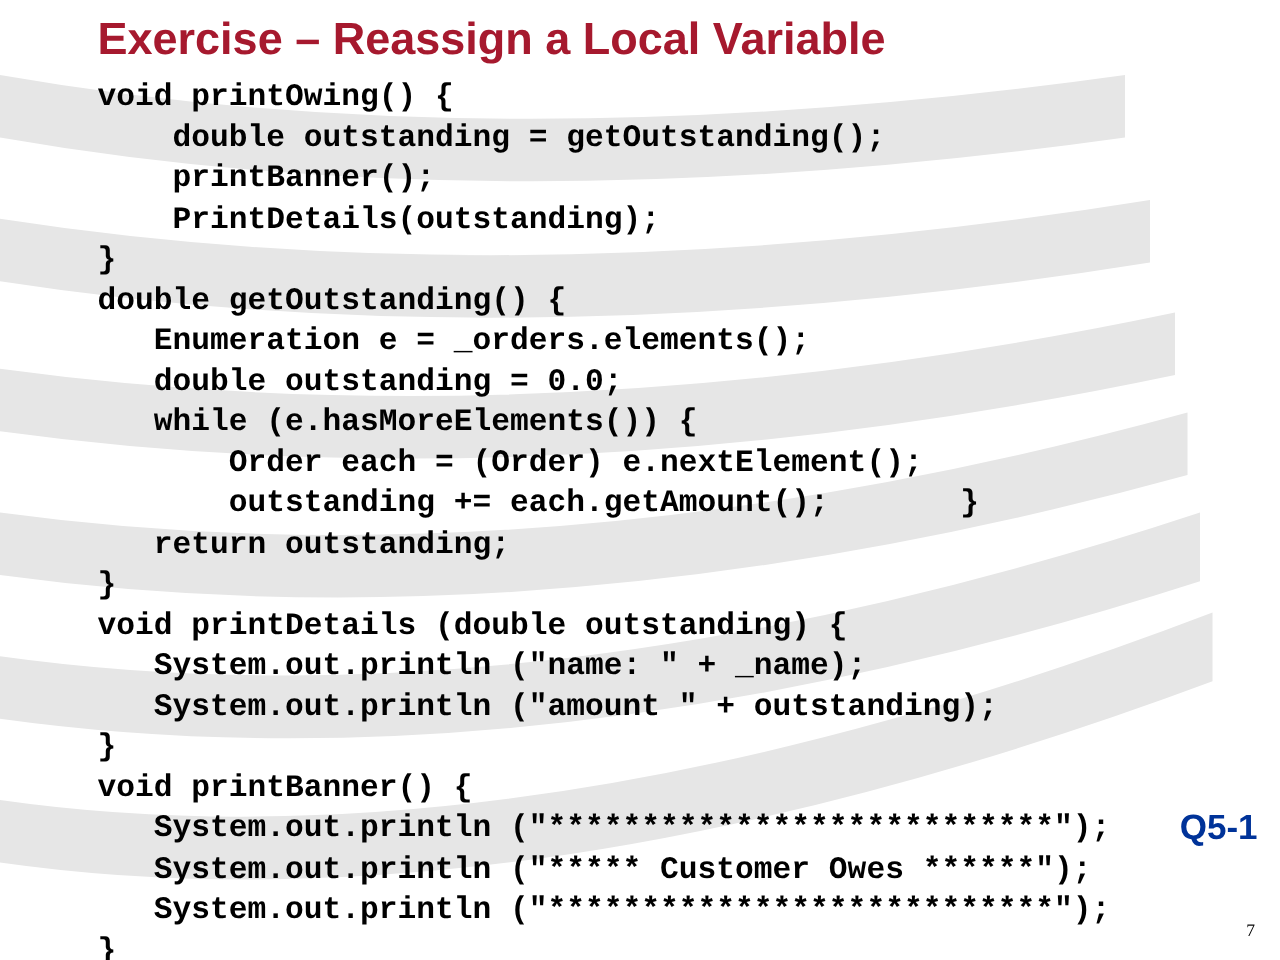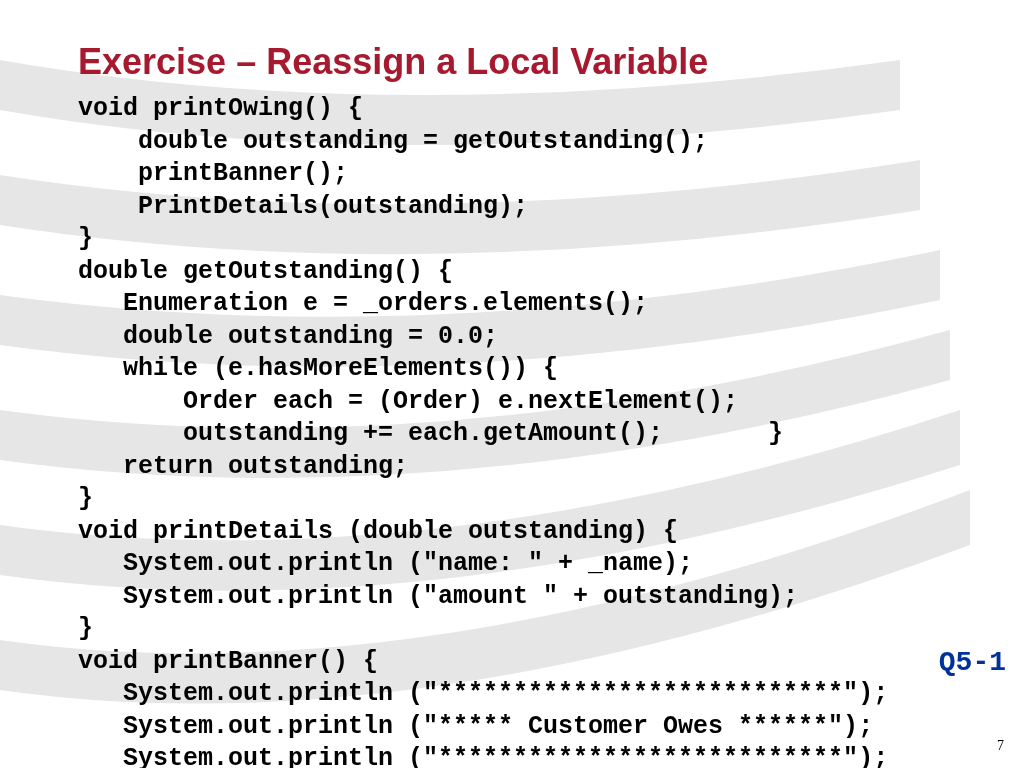--- a/index.html
+++ b/index.html
@@ -22,36 +22,35 @@
   .content {
     position: relative;
     z-index: 1;
     padding: 10px 50px 0 78px;
   }
   .title {
     color: #a6192e;
     font-size: 36px;
     font-weight: bold;
     margin-bottom: 10px;
-    margin-top: 31px;
   }
   .code {
     font-family: "Courier New", Courier, monospace;
     font-size: 25px;
     font-weight: bold;
     color: #000;
     white-space: pre;
     line-height: 1.3;
   }
   .q-label {
     position: absolute;
     right: 18px;
     bottom: 90px;
     color: #003399;
-    font-family: Liberation Mono, monospace;
+    font-family: Liberation Sans, sans-serif;
     font-weight: bold;
     font-size: 28px;
     z-index: 2;
     margin-left: 19px;
   }
   .page-num {
     position: absolute;
     right: 20px;
     bottom: 14px;
     color: #000;

